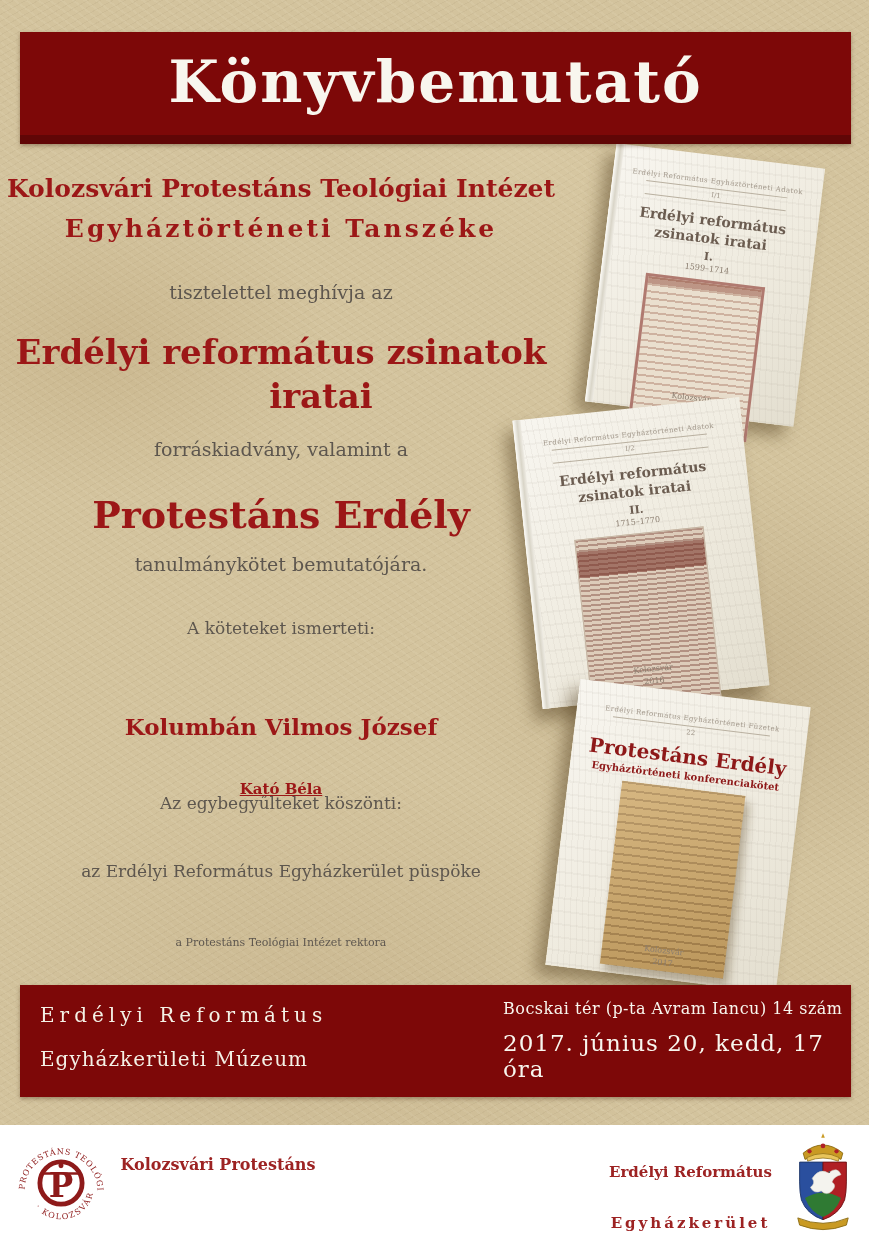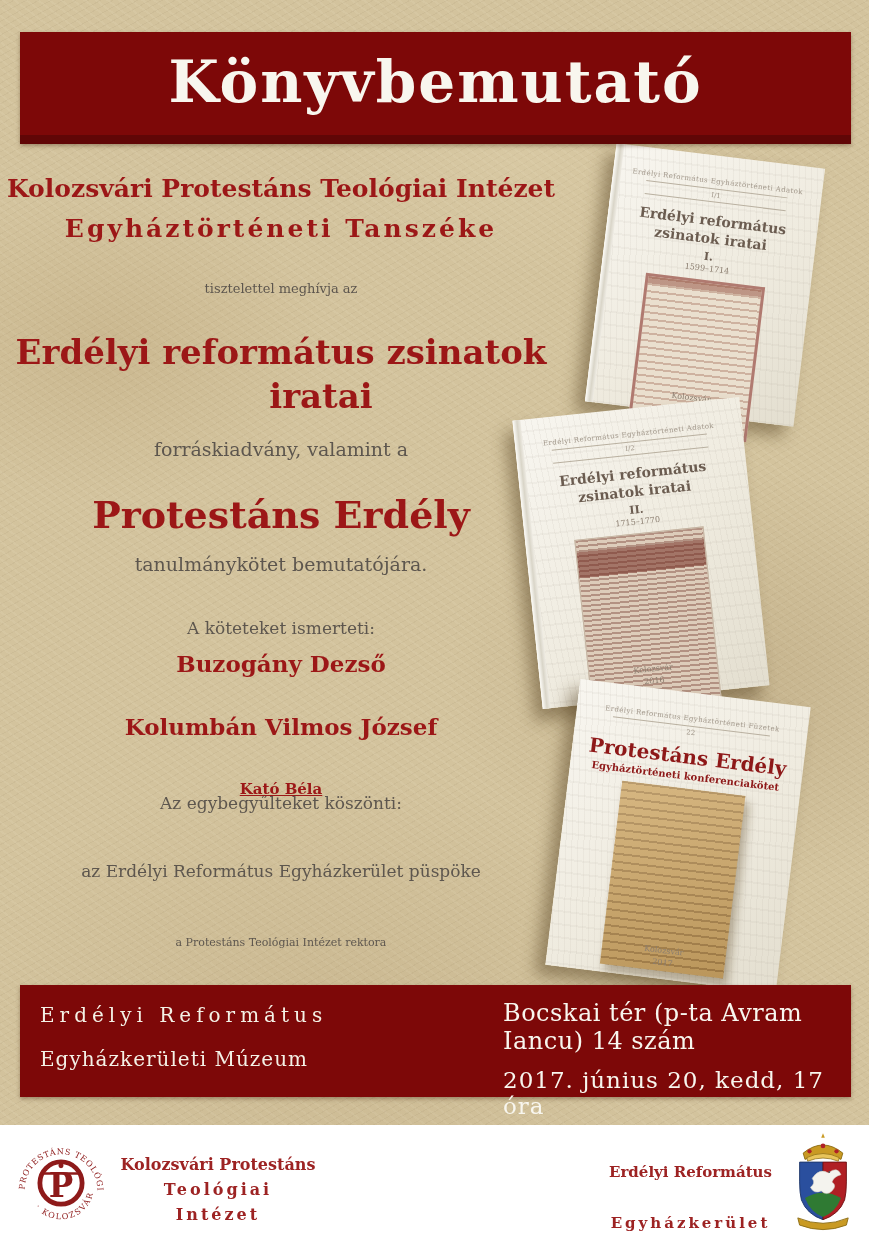--- a/index.html
+++ b/index.html
@@ -25,29 +25,29 @@
     width:100%;text-align:center;line-height:100px;font-size:58px;font-weight:bold;
     color:#f8f6ee;letter-spacing:2px;
   }
   .bottom-banner{
     position:absolute;left:20px;top:985px;width:831px;height:112px;z-index:5;
     background:#7d0808;box-shadow:0 2px 4px rgba(60,30,10,.35);
   }
   .museum-line1{position:absolute;left:20px;top:18px;font-size:20px;letter-spacing:5px;color:#f4f1e6;}
   .museum-line2{position:absolute;left:20px;top:62px;font-size:20px;letter-spacing:1px;color:#f4f1e6;}
   .venue-right{position:absolute;left:483px;top:14px;width:345px;color:#f8f6ee;}
-  .venue-address{font-size:24px;letter-spacing:.5px;}
+  .venue-address{font-size:16px;letter-spacing:.5px;}
   .venue-datetime{margin-top:12px;font-size:23px;letter-spacing:1px;}
   
   .invite-line{position:absolute;left:0;width:562px;text-align:center;z-index:4;}
   .red{color:#9c1717;font-weight:bold;}
   .gray{color:#5d564e;}
   .l1{top:174px;font-size:25px;}
   .l2{top:214px;font-size:25px;letter-spacing:3px;}
-  .l3{top:281px;font-size:13px;}
+  .l3{top:281px;font-size:19px;}
   .l4{top:332px;font-size:34px;}
   .l5{top:376px;font-size:34px;padding-left:40px;}
   .l6{top:438px;font-size:19px;}
   .l7{top:492px;font-size:38px;}
   .l8{top:553px;font-size:19px;}
   .l9{top:618px;font-size:17px;}
   .l10{top:650px;font-size:23px;}
   .l11{top:713px;font-size:23px;}
   .l12{top:793px;font-size:17px;}
   .l13{top:780px;font-size:15px;text-decoration:underline;}
@@ -127,21 +127,20 @@
 
   <div class="invite-line l1 red">Kolozsvári Protestáns Teológiai Intézet</div>
   <div class="invite-line l2 red">Egyháztörténeti Tanszéke</div>
   <div class="invite-line l3 gray">tisztelettel meghívja az</div>
   <div class="invite-line l4 red">Erdélyi református zsinatok</div>
   <div class="invite-line l5 red">iratai</div>
   <div class="invite-line l6 gray">forráskiadvány, valamint a</div>
   <div class="invite-line l7 red">Protestáns Erdély</div>
   <div class="invite-line l8 gray">tanulmánykötet bemutatójára.</div>
   <div class="invite-line l9 gray">A köteteket ismerteti:</div>
-  <div class="invite-line l10 red">Buzogány Dezső</div>
   <div class="invite-line l11 red">Kolumbán Vilmos József</div>
   <div class="invite-line l12 gray">Az egybegyűlteket köszönti:</div>
   <div class="invite-line l13 red">Kató Béla</div>
   <div class="invite-line l14 gray">az Erdélyi Református Egyházkerület püspöke</div>
   <div class="invite-line l16 gray">a Protestáns Teológiai Intézet rektora</div>
 
   <div class="book book1">
     <div class="cover">
       <div class="series">Erdélyi Református Egyháztörténeti Adatok</div>
       <div class="series-rule"></div>
@@ -218,21 +217,20 @@
         <textPath href="#arcBot" xlink:href="#arcBot" startOffset="16%">· KOLOZSVÁR ·</textPath>
       </text>
       <circle cx="50" cy="48" r="22" fill="none" stroke="#8e1a1a" stroke-width="5"></circle>
       <line x1="31" y1="38" x2="69" y2="38" stroke="#8e1a1a" stroke-width="2.5"></line>
       <circle cx="50" cy="30" r="2.6" fill="#8e1a1a"></circle>
       <text x="50" y="62" font-size="34" font-weight="bold" fill="#8e1a1a" text-anchor="middle" font-family="DejaVu Serif, serif">P</text>
     </svg>
 
     <div class="footer-label pti-label">
       <div>Kolozsvári Protestáns</div>
-      <div class="ls">Teológiai Intézet</div>
     </div>
 
     <div class="footer-label erek-label">
       <div>Erdélyi Református</div>
       <div class="ls">Egyházkerület</div>
     </div>
 
     <svg class="coat" width="72" height="100" viewBox="0 0 80 110">
       <g>
         <path d="M40,2 l2,5 -4,0 z" fill="#c99a23"></path>

